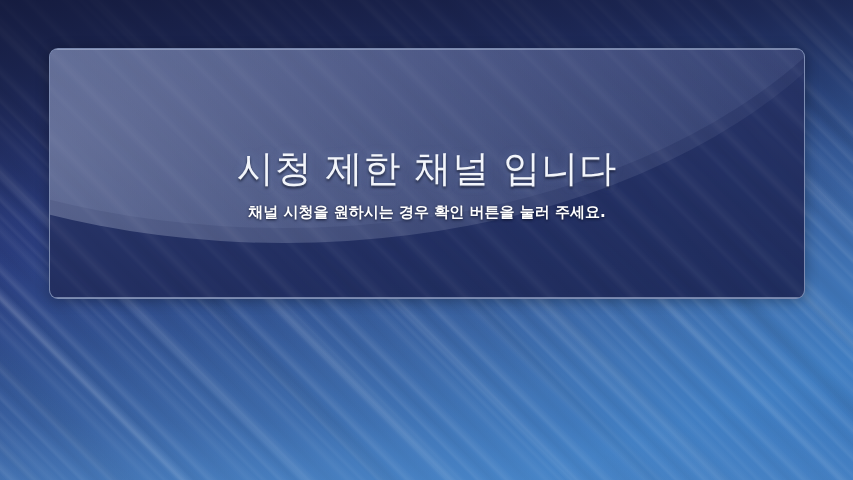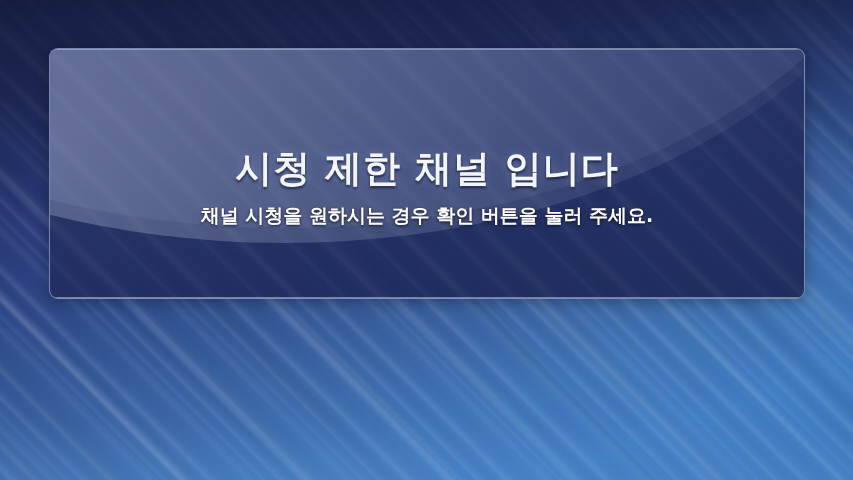--- a/index.html
+++ b/index.html
@@ -193,33 +193,33 @@
     inset: 0;
     display: flex;
     flex-direction: column;
     align-items: center;
     justify-content: flex-start;
     padding-top: 100px;
     box-sizing: border-box;
   }
   #title {
     font-size: 37px;
-    font-weight: bold;
+    font-weight: normal;
     letter-spacing: 1px;
     color: #f2f5fb;
     text-shadow:
       0 2px 3px rgba(8,12,34,0.80),
       0 0 10px rgba(150,175,225,0.35),
       0 1px 0 rgba(255,255,255,0.25);
     line-height: 1.08;
     white-space: nowrap;
   }
   #subtitle {
     margin-top: 14px;
-    font-size: 19px;
+    font-size: 15px;
     font-weight: bold;
     color: #ffffff;
     text-shadow: 0 1px 3px rgba(6,10,30,0.85);
     white-space: nowrap;
   }
 </style>
 </head>
 <body>
 
 <div id="screen">

